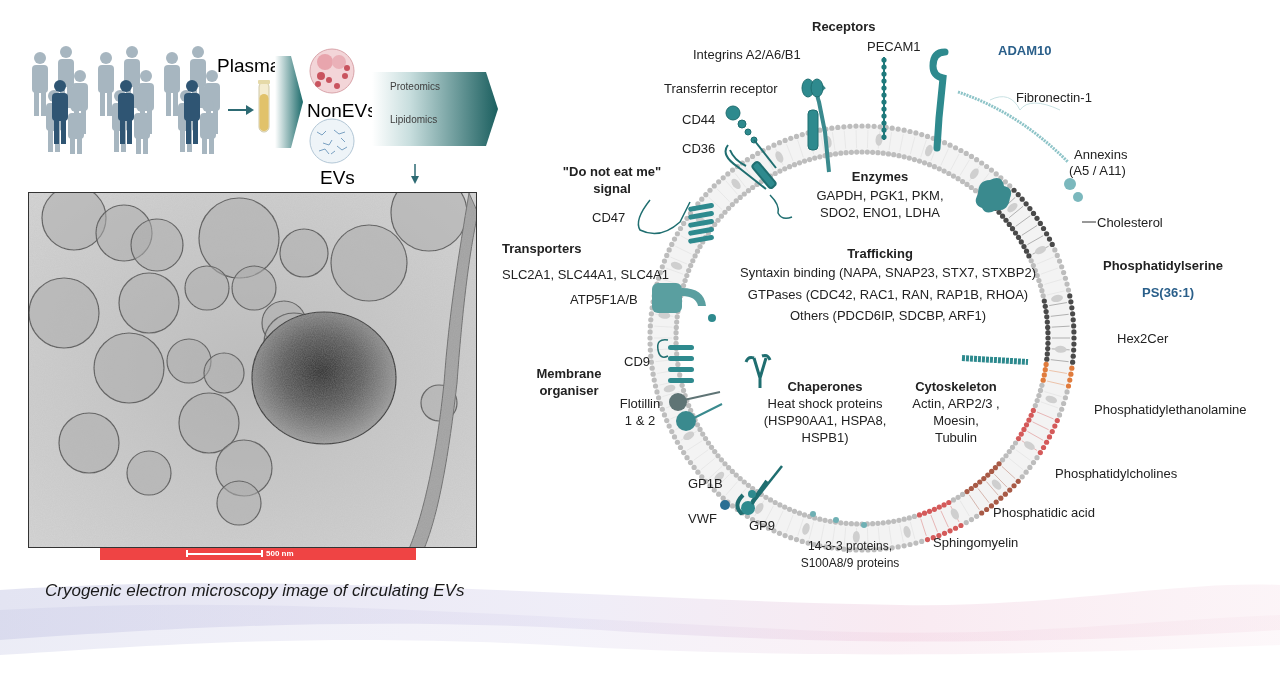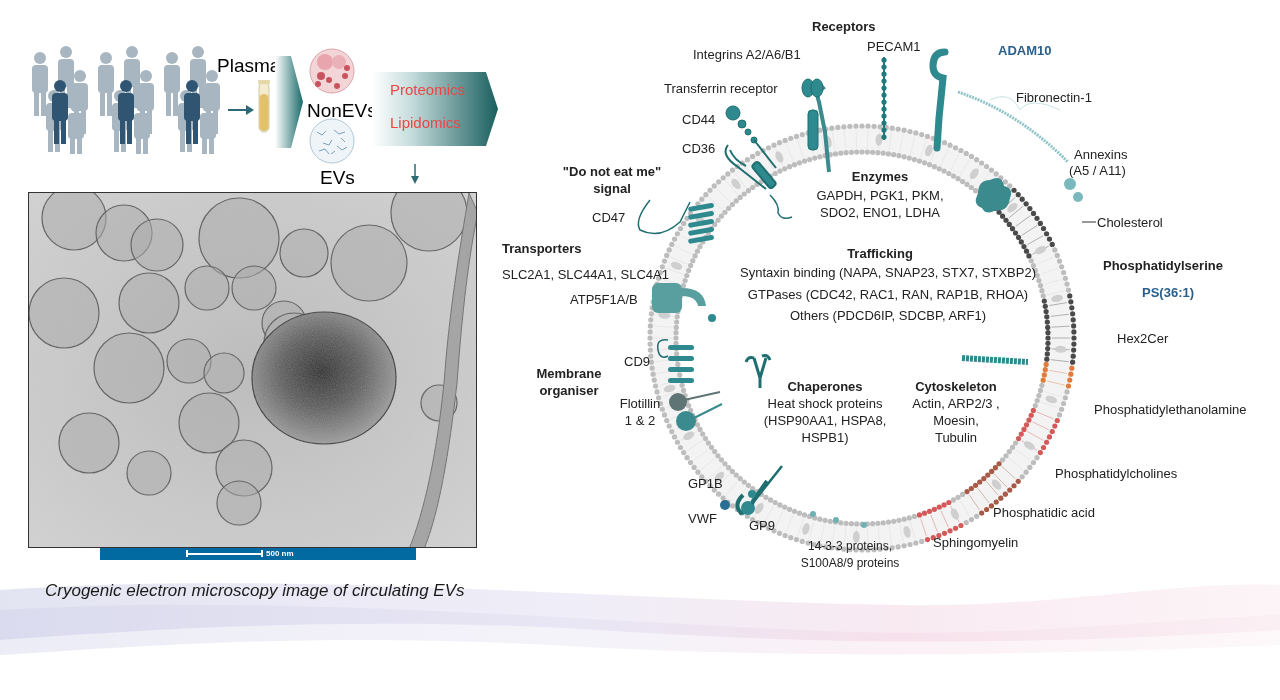--- a/index.html
+++ b/index.html
@@ -5,25 +5,25 @@
   * { box-sizing: border-box; margin: 0; padding: 0; }
   html, body { width: 1280px; height: 700px; overflow: hidden; background: #ffffff; }
   body { position: relative; font-family: "Liberation Sans", "DejaVu Sans", sans-serif; color: #1e1e1e; }
   .abs { position: absolute; }
 
   
   #swoosh { position: absolute; left: 0; top: 560px; width: 1280px; height: 140px; }
 
   
   .wf-label { position: absolute; font-size: 19px; color: #000000; white-space: nowrap; }
-  .omics-text { position: absolute; font-size: 15px; color: #ef4444; white-space: nowrap; }
+  .omics-text { position: absolute; font-size: 10px; color: #404040; white-space: nowrap; }
 
   
   #micro { position: absolute; left: 28px; top: 192px; width: 449px; height: 356px; border: 1px solid #333; overflow: hidden; background: #c6c6c6; }
-  #scalebar { position: absolute; left: 100px; top: 548px; width: 316px; height: 12px; background: #0369a1; }
+  #scalebar { position: absolute; left: 100px; top: 548px; width: 316px; height: 12px; background: #ef4444; }
   #scalebar .line { position: absolute; left: 86px; top: 5px; width: 76px; height: 1.5px; background: #fff; }
   #scalebar .cap1 { position: absolute; left: 86px; top: 2px; width: 1.5px; height: 7px; background: #fff; }
   #scalebar .cap2 { position: absolute; left: 161px; top: 2px; width: 1.5px; height: 7px; background: #fff; }
   #scalebar .txt { position: absolute; left: 166px; top: 0px; font-size: 8px; color: #fff; font-weight: bold; line-height: 12px; }
   #caption { position: absolute; left: 45px; top: 581px; font-size: 17px; font-style: italic; color: #1a1a1a; white-space: nowrap; }
 
   
   .lbl { position: absolute; font-size: 13px; color: #222; white-space: nowrap; line-height: 17px; }
   .lbl.c { text-align: center; }
   .lbl.b { font-weight: bold; }

